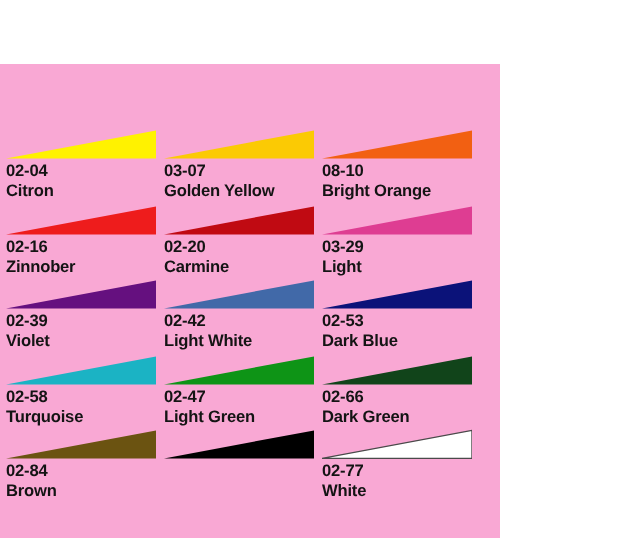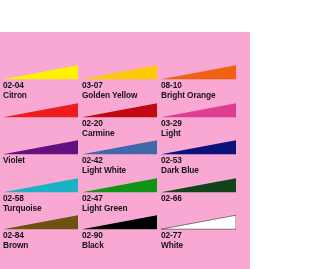--- a/index.html
+++ b/index.html
@@ -110,20 +110,24 @@
           <div class="code">08-10</div>
           <div class="name">Bright Orange</div>
         </div>
       </div>
       <div class="swatch-cell">
         <div class="tri-wrap">
           <svg viewBox="0 0 75 17" preserveAspectRatio="none">
             <polygon points="0,15.2 75,1.2 75,15.2" fill="#EE1C1C"></polygon>
           </svg>
         </div>
+        <div class="labels">
+          <div class="code">02-16</div>
+          <div class="name">Zinnober</div>
+        </div>
       </div>
       <div class="swatch-cell">
         <div class="tri-wrap">
           <svg viewBox="0 0 75 17" preserveAspectRatio="none">
             <polygon points="0,15.2 75,1.2 75,15.2" fill="#C00A12"></polygon>
           </svg>
         </div>
         <div class="labels">
           <div class="code">02-20</div>
           <div class="name">Carmine</div>
@@ -140,20 +144,21 @@
           <div class="name">Light</div>
         </div>
       </div>
       <div class="swatch-cell">
         <div class="tri-wrap">
           <svg viewBox="0 0 75 17" preserveAspectRatio="none">
             <polygon points="0,15.2 75,1.2 75,15.2" fill="#65107F"></polygon>
           </svg>
         </div>
         <div class="labels">
+          <div class="code">02-39</div>
           <div class="name">Violet</div>
         </div>
       </div>
       <div class="swatch-cell">
         <div class="tri-wrap">
           <svg viewBox="0 0 75 17" preserveAspectRatio="none">
             <polygon points="0,15.2 75,1.2 75,15.2" fill="#4169A8"></polygon>
           </svg>
         </div>
         <div class="labels">
@@ -195,42 +200,39 @@
         </div>
       </div>
       <div class="swatch-cell">
         <div class="tri-wrap">
           <svg viewBox="0 0 75 17" preserveAspectRatio="none">
             <polygon points="0,15.2 75,1.2 75,15.2" fill="#11441A"></polygon>
           </svg>
         </div>
         <div class="labels">
           <div class="code">02-66</div>
+          <div class="name">Dark Green</div>
         </div>
       </div>
       <div class="swatch-cell">
         <div class="tri-wrap">
           <svg viewBox="0 0 75 17" preserveAspectRatio="none">
             <polygon points="0,15.2 75,1.2 75,15.2" fill="#6B5311"></polygon>
           </svg>
         </div>
         <div class="labels">
           <div class="code">02-84</div>
           <div class="name">Brown</div>
         </div>
       </div>
       <div class="swatch-cell">
         <div class="tri-wrap">
           <svg viewBox="0 0 75 17" preserveAspectRatio="none">
             <polygon points="0,15.2 75,1.2 75,15.2" fill="#000000"></polygon>
           </svg>
-        </div>
-        <div class="labels">
-          <div class="code">02-90</div>
-          <div class="name">Black</div>
         </div>
       </div>
       <div class="swatch-cell">
         <div class="tri-wrap">
           <svg viewBox="0 0 75 17" preserveAspectRatio="none">
             <polygon points="0,15.2 75,1.2 75,15.2" fill="#FFFFFF" stroke="#4a4a4a" stroke-width="0.7"></polygon>
           </svg>
         </div>
         <div class="labels">
           <div class="code">02-77</div>

